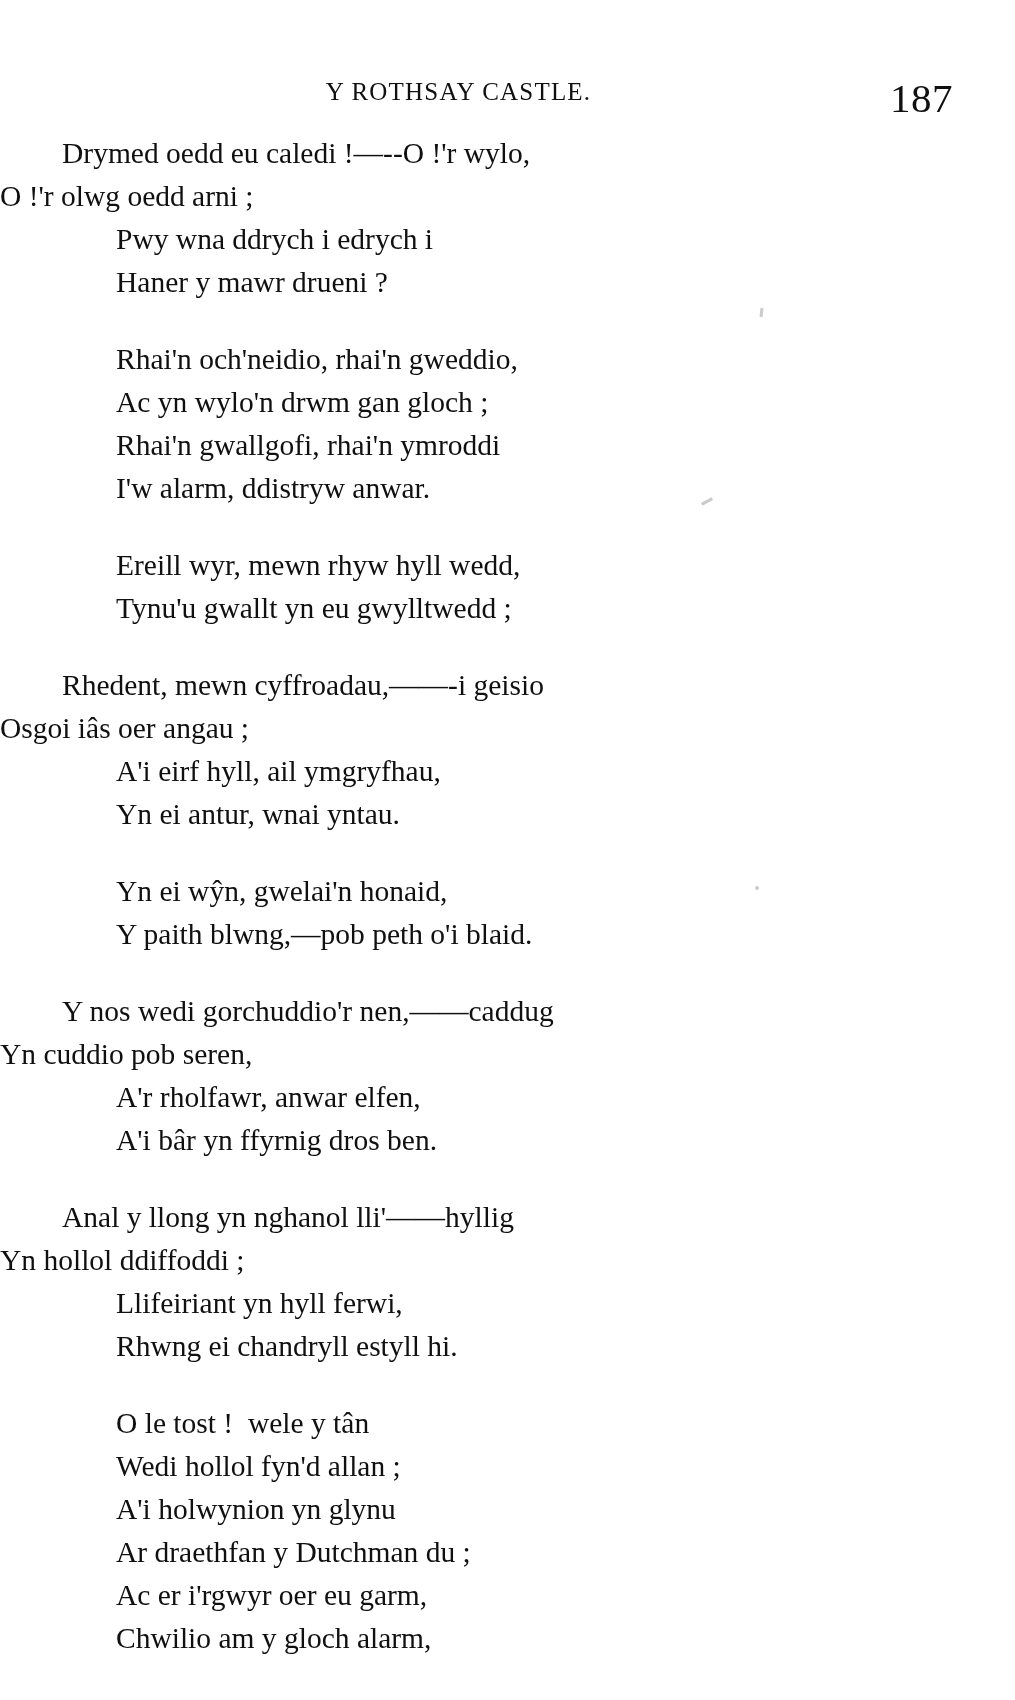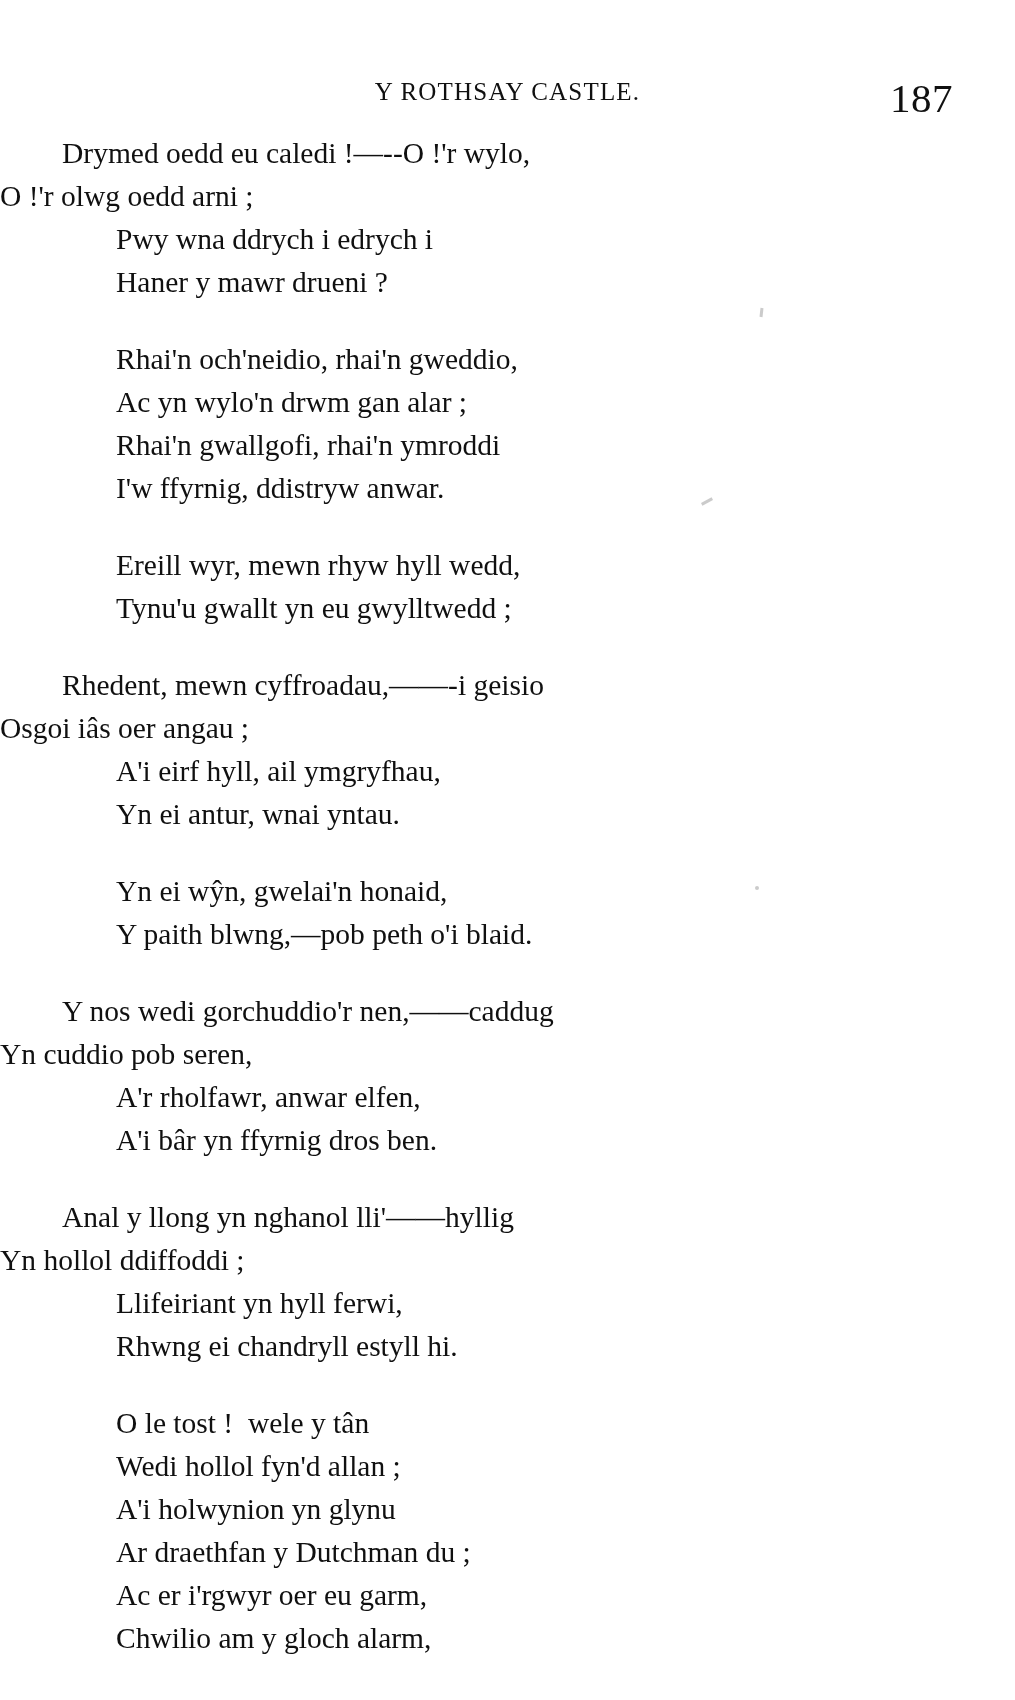--- a/index.html
+++ b/index.html
@@ -25,21 +25,21 @@
   .header {
     position: absolute;
     top: 78px;
     left: 0;
     width: 1015px;
     height: 36px;
   }
   .running-head {
     position: absolute;
     left: 0;
-    width: 1015px;
+    width: 917px;
     text-align: center;
     font-size: 25px;
     letter-spacing: 1.2px;
     font-variant: small-caps;
     text-transform: uppercase;
     font-weight: normal;
   }
   .folio {
     position: absolute;
     right: 62px;
@@ -93,23 +93,23 @@
 
   <div class="body-text">
       <div class="stanza">
         <div class="line ind0">Drymed oedd eu caledi !—--O !'r wylo,</div>
         <div class="line ind2">O !'r olwg oedd arni ;</div>
         <div class="line ind1">Pwy wna ddrych i edrych i</div>
         <div class="line ind1">Haner y mawr drueni ?</div>
       </div>
       <div class="stanza">
         <div class="line ind1">Rhai'n och'neidio, rhai'n gweddio,</div>
-        <div class="line ind1">Ac yn wylo'n drwm gan alar ;</div>
+        <div class="line ind1">Ac yn wylo'n drwm gan gloch ;</div>
         <div class="line ind1">Rhai'n gwallgofi, rhai'n ymroddi</div>
-        <div class="line ind1">I'w ffyrnig, ddistryw anwar.</div>
+        <div class="line ind1">I'w alarm, ddistryw anwar.</div>
       </div>
       <div class="stanza">
         <div class="line ind1">Ereill wyr, mewn rhyw hyll wedd,</div>
         <div class="line ind1">Tynu'u gwallt yn eu gwylltwedd ;</div>
       </div>
       <div class="stanza">
         <div class="line ind0">Rhedent, mewn cyffroadau,——-i geisio</div>
         <div class="line ind2">Osgoi iâs oer angau ;</div>
         <div class="line ind1">A'i eirf hyll, ail ymgryfhau,</div>
         <div class="line ind1">Yn ei antur, wnai yntau.</div>

